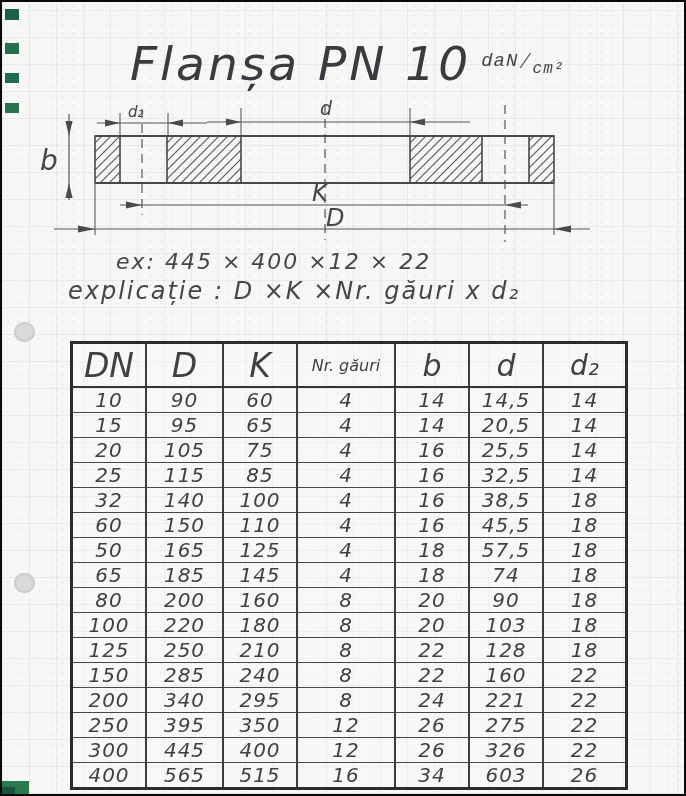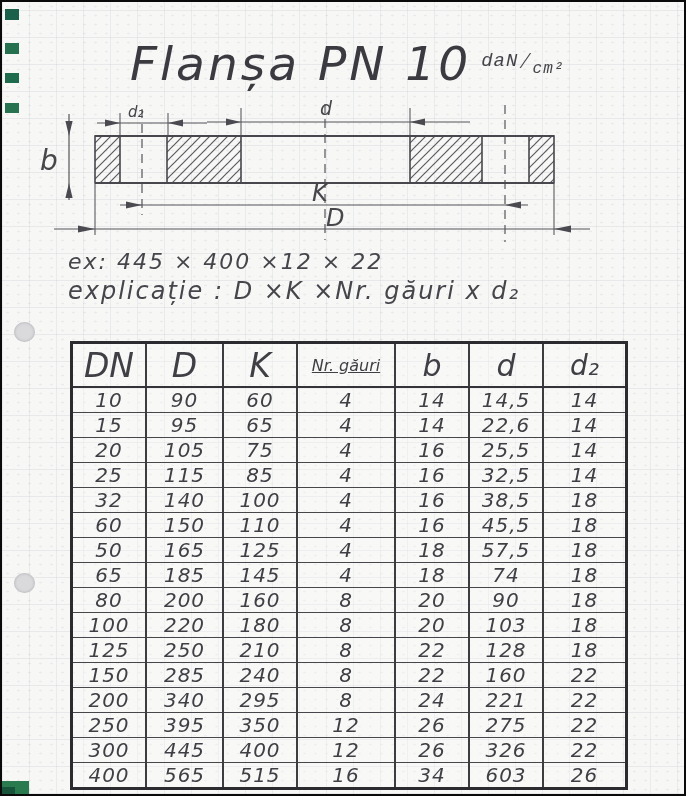--- a/index.html
+++ b/index.html
@@ -44,40 +44,40 @@
   .title-unit .slash{font-size:22px;vertical-align:-2px;}
 
   
   .drawing{position:absolute;left:0;top:0;}
 
   
   .ex-line,.legend-line{
     position:absolute;left:66px;font-style:italic;color:#45454b;
     letter-spacing:2px;white-space:nowrap;
   }
-  .ex-line{top:247px;font-size:22px;}
+  .ex-line{top:247px;font-size:22px;margin-left:48px;}
   .legend-line{top:275px;font-size:24px;}
 
   
   table.flange{
     position:absolute;left:68px;top:327px;
     border-collapse:collapse;table-layout:fixed;width:540px;
     background:rgba(250,250,249,.35);
   }
   table.flange{border:3px solid #2c2c30;margin-top:12px;}
   th,td{
     padding:0;margin:0;text-align:center;vertical-align:middle;
     font-style:italic;color:#3f3f45;overflow:hidden;
   }
   th{border-right:2px solid #3c3c41;border-bottom:2.5px solid #333338;height:42px;font-weight:400;}
   td{border-right:2px solid #3c3c41;border-bottom:1.7px solid #46464b;height:21.8px;font-size:20px;letter-spacing:1px;}
   th:last-child,td:last-child{border-right:none;}
   tbody tr:last-child td{border-bottom:none;}
   th.col0,th.col1,th.col2{font-size:33px;}
-  th.col3{font-size:16px;letter-spacing:0;text-decoration:underline;}
+  th.col3{font-size:16px;letter-spacing:0;}
   th.col4,th.col5{font-size:30px;}
   th.col6{font-size:28px;}
   th.col0{width:72px}th.col1{width:75px}th.col2{width:72px}th.col3{width:96px}
   th.col4{width:72px}th.col5{width:72px}th.col6{width:81px}
 </style>
 </head>
 <body>
 
 <div class="page">
 
@@ -185,21 +185,21 @@
           <td class="col4">14</td>
           <td class="col5">14,5</td>
           <td class="col6">14</td>
         </tr>
         <tr>
           <td class="col0">15</td>
           <td class="col1">95</td>
           <td class="col2">65</td>
           <td class="col3">4</td>
           <td class="col4">14</td>
-          <td class="col5">22,6</td>
+          <td class="col5">20,5</td>
           <td class="col6">14</td>
         </tr>
         <tr>
           <td class="col0">20</td>
           <td class="col1">105</td>
           <td class="col2">75</td>
           <td class="col3">4</td>
           <td class="col4">16</td>
           <td class="col5">25,5</td>
           <td class="col6">14</td>

